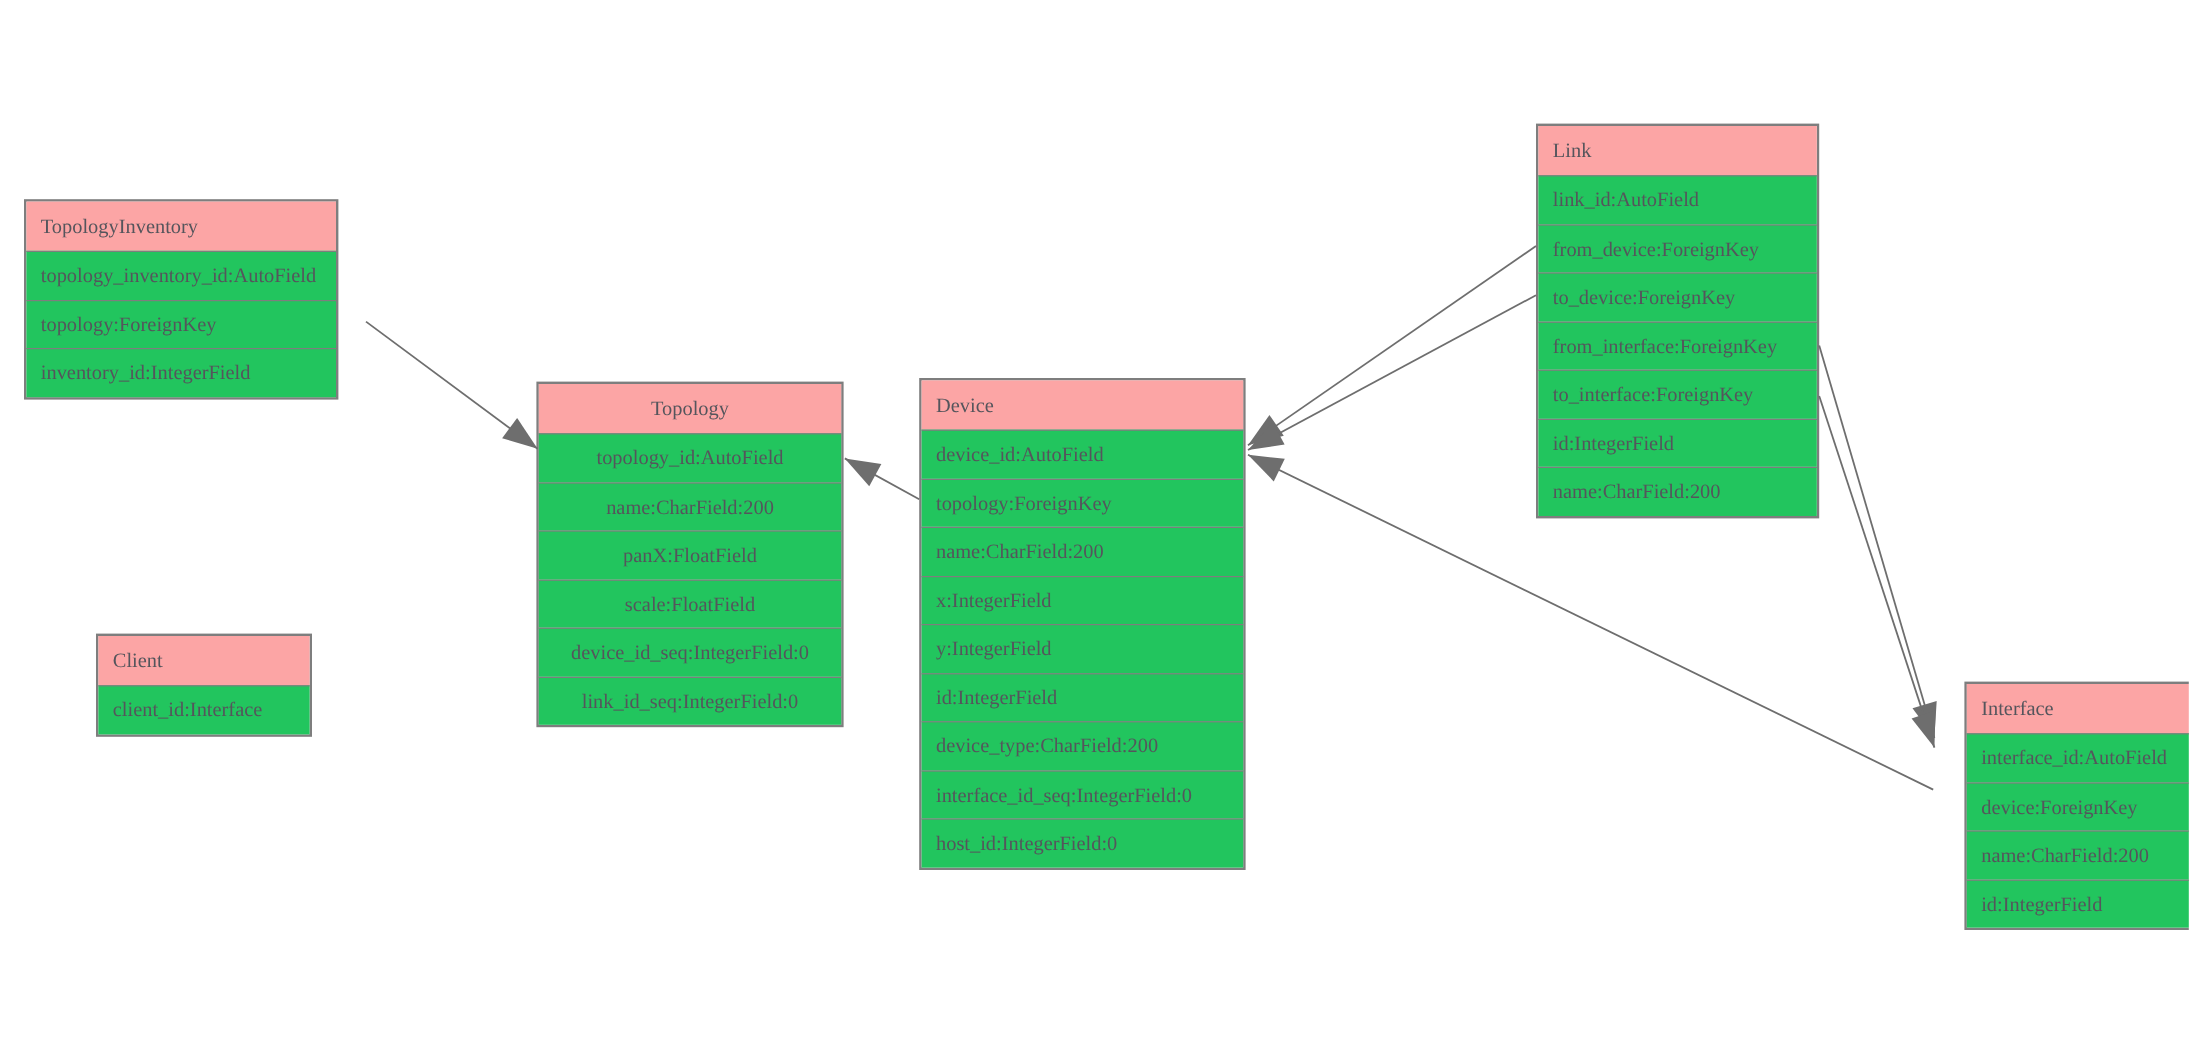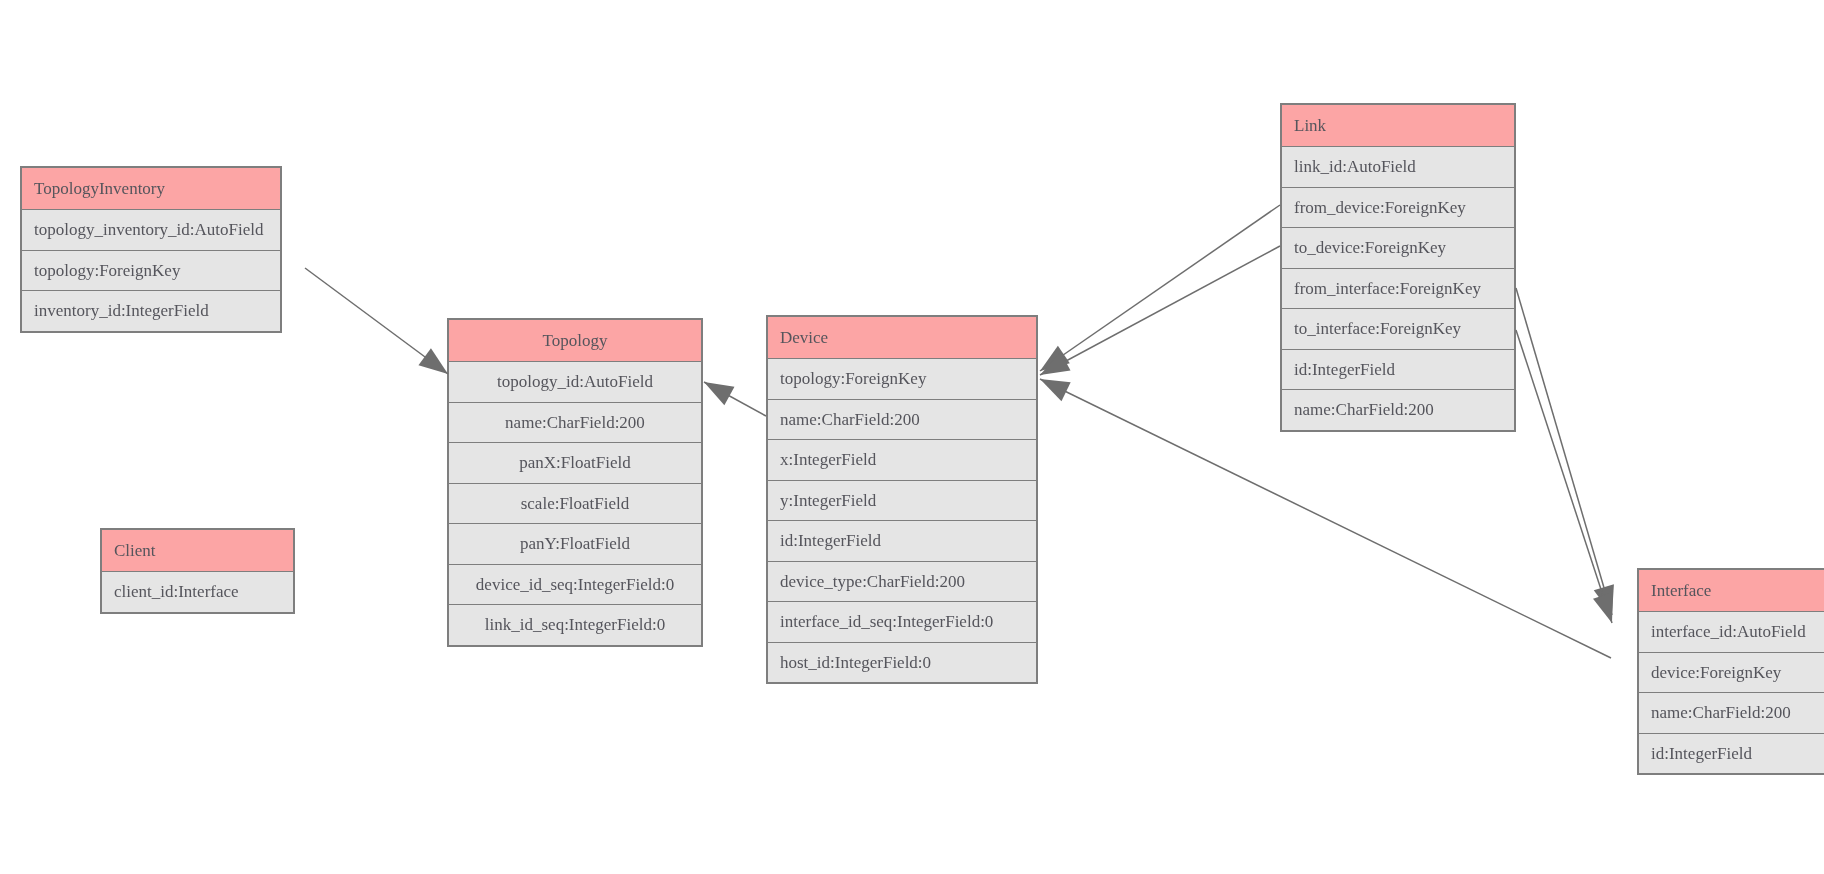--- a/index.html
+++ b/index.html
@@ -43,21 +43,21 @@
     box-sizing: border-box;
   }
   .entity-row {
     height: 40.5px;
     line-height: 39px;
     padding: 0 12px;
     border-top: 1.5px solid #7e7e7e;
     white-space: nowrap;
     overflow: hidden;
     box-sizing: border-box;
-    background: #e5e5e5;
+    background: #22c55e;
   }
 </style>
 </head>
 <body>
 
 <div class="canvas">
   <svg class="edges" width="1824" height="874">
       <line x1="305" y1="268" x2="448" y2="374" stroke="#6e6e6e" stroke-width="1.5"></line>
       <polygon points="448,374 430.9553251568671,348.29534945789237 418.44990452377095,365.16586974593724" fill="#6e6e6e"></polygon>
       <line x1="766" y1="416" x2="704" y2="382" stroke="#6e6e6e" stroke-width="1.5"></line>
@@ -78,30 +78,30 @@
       <div class="entity-row">topology_inventory_id:AutoField</div>
       <div class="entity-row">topology:ForeignKey</div>
       <div class="entity-row">inventory_id:IntegerField</div>
     </div>
     <div class="entity" style="left: 447px; top: 318px; width: 256px; text-align: center;">
       <div class="entity-header">Topology</div>
       <div class="entity-row">topology_id:AutoField</div>
       <div class="entity-row">name:CharField:200</div>
       <div class="entity-row">panX:FloatField</div>
       <div class="entity-row">scale:FloatField</div>
-      <div class="entity-row">panY:FloatField</div>
       <div class="entity-row">device_id_seq:IntegerField:0</div>
       <div class="entity-row">link_id_seq:IntegerField:0</div>
     </div>
-    <div class="entity" style="left: 80px; top: 528px; width: 195px; margin-left: 20px;">
+    <div class="entity" style="left: 80px; top: 528px; width: 180px;">
       <div class="entity-header">Client</div>
       <div class="entity-row">client_id:Interface</div>
     </div>
     <div class="entity" style="left: 766px; top: 315px; width: 272px;">
       <div class="entity-header">Device</div>
+      <div class="entity-row">device_id:AutoField</div>
       <div class="entity-row">topology:ForeignKey</div>
       <div class="entity-row">name:CharField:200</div>
       <div class="entity-row">x:IntegerField</div>
       <div class="entity-row">y:IntegerField</div>
       <div class="entity-row">id:IntegerField</div>
       <div class="entity-row">device_type:CharField:200</div>
       <div class="entity-row">interface_id_seq:IntegerField:0</div>
       <div class="entity-row">host_id:IntegerField:0</div>
     </div>
     <div class="entity" style="left: 1280px; top: 103px; width: 236px;">

